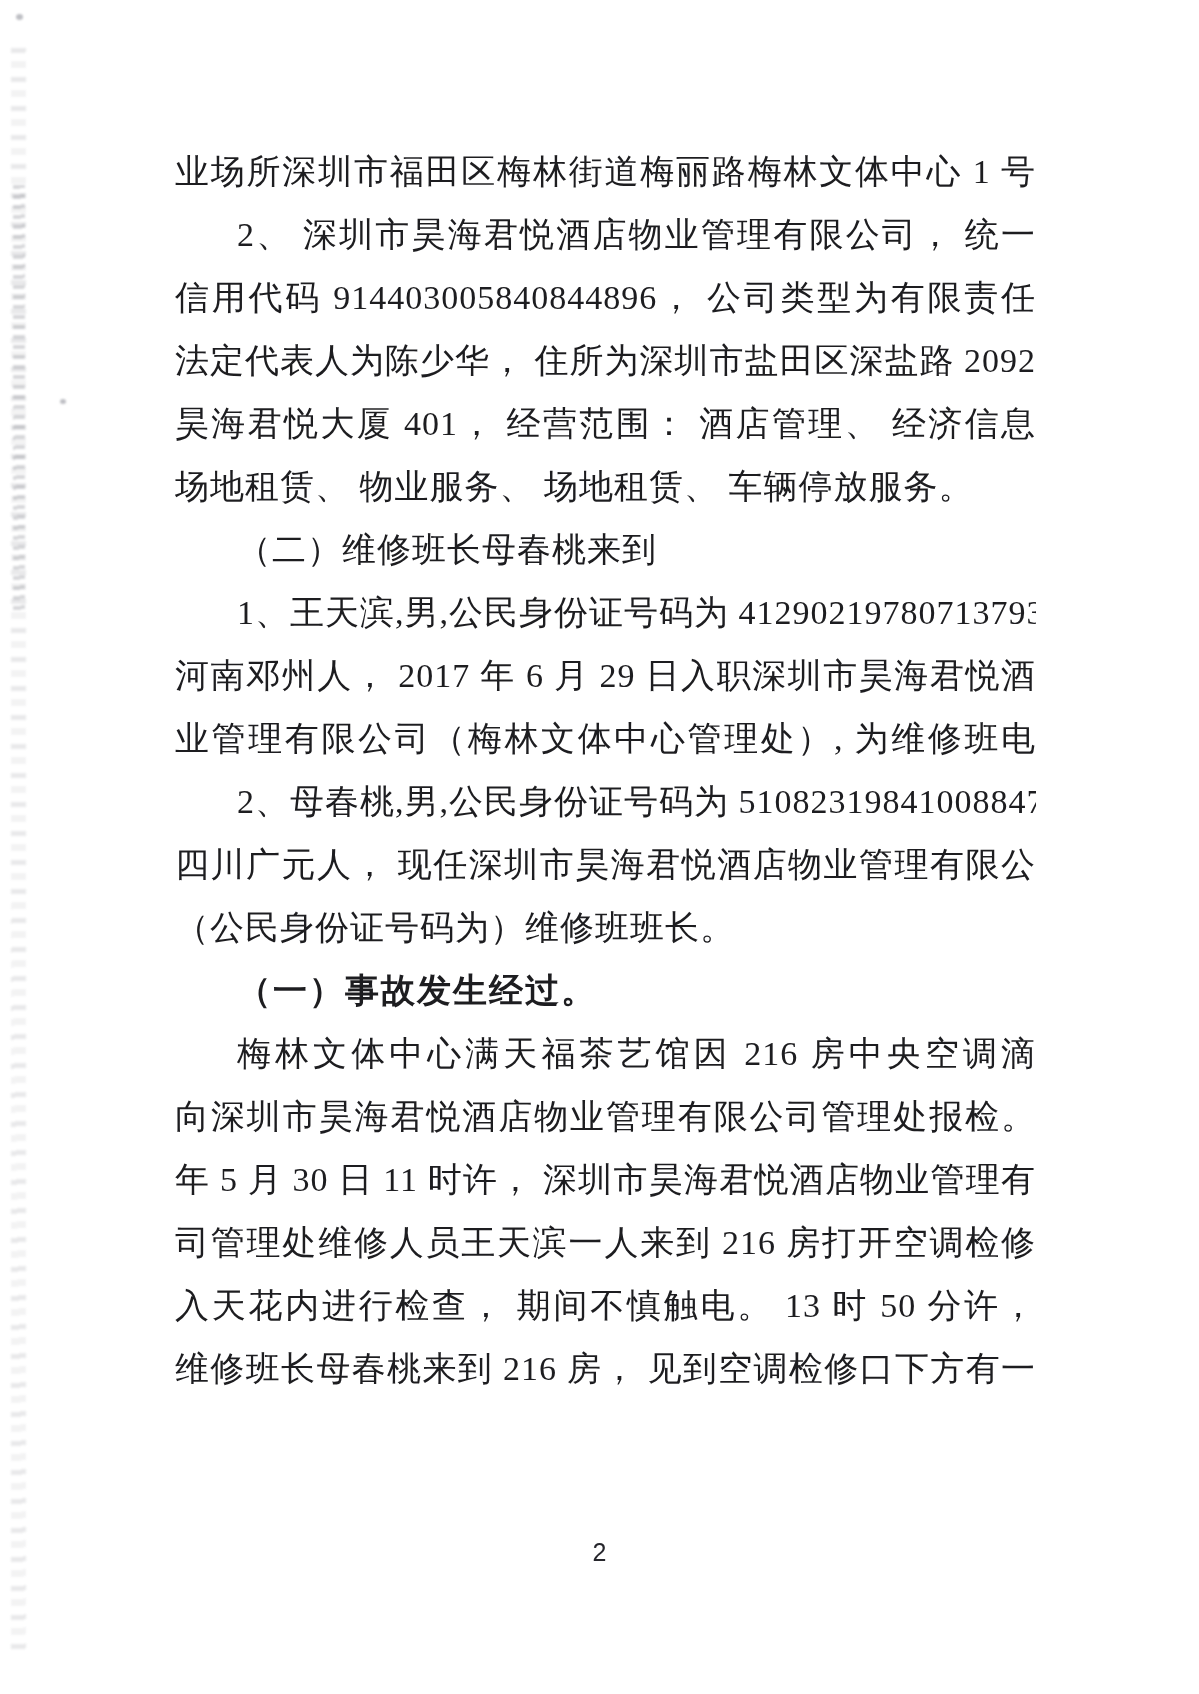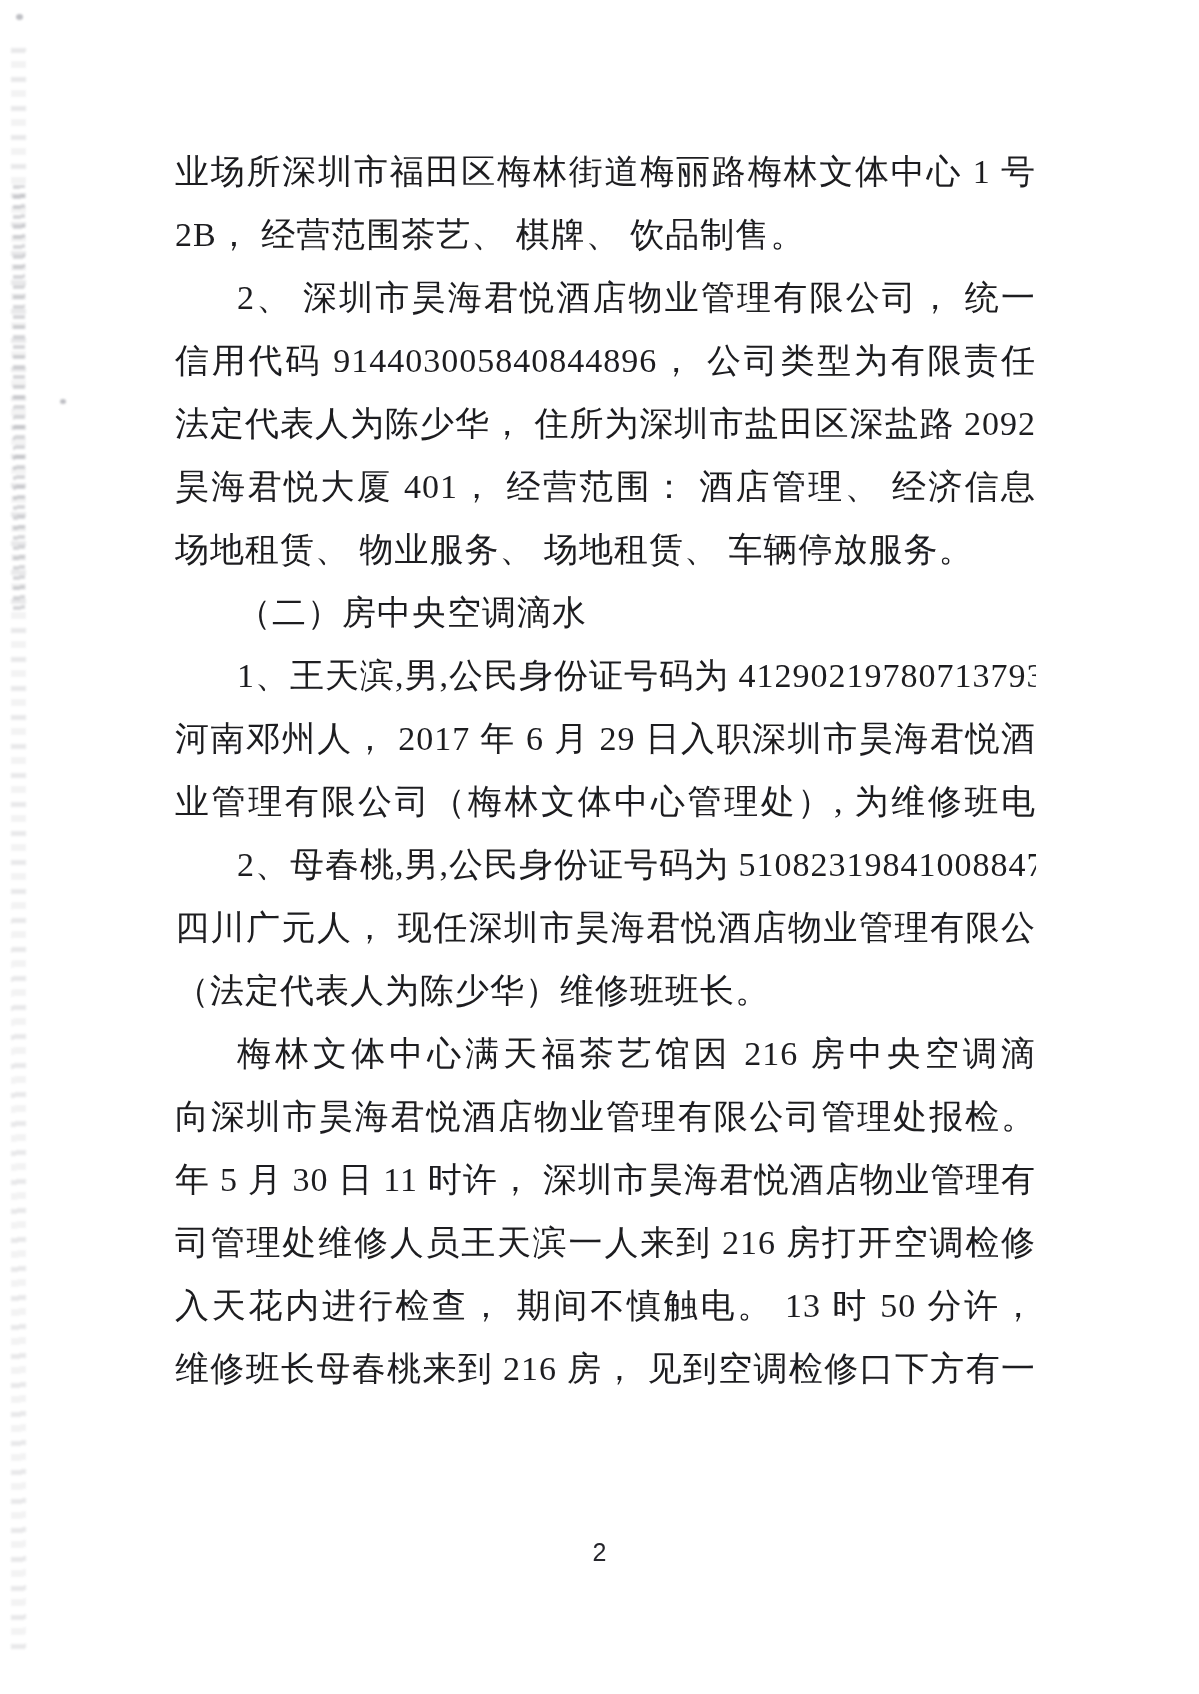--- a/index.html
+++ b/index.html
@@ -89,33 +89,33 @@
 
 <div class="page">
 
   <div class="scan-band"></div>
   <div class="scan-band-strong"></div>
   <div class="speck speck-a"></div>
   <div class="speck speck-b"></div>
 
   <div class="body-text">
     <div class="line j">业场所深圳市福田区梅林街道梅丽路梅林文体中心 1 号楼</div>
-    <div class="line">2B， 经营范围茶艺、 棋牌、 饮品制售。</div>
     <div class="line indent j">2、 深圳市昊海君悦酒店物业管理有限公司， 统一社会</div>
     <div class="line j">信用代码 914403005840844896， 公司类型为有限责任公司，</div>
     <div class="line j">法定代表人为陈少华， 住所为深圳市盐田区深盐路 2092 号</div>
     <div class="line j">昊海君悦大厦 401， 经营范围： 酒店管理、 经济信息咨询、</div>
     <div class="line">场地租赁、 物业服务、 场地租赁、 车辆停放服务。</div>
-    <div class="line indent">（二）房中央空调滴水</div>
+    <div class="line indent">（二）维修班长母春桃来到</div>
     <div class="line indent">1、王天滨,男,公民身份证号码为 412902197807137932，</div>
     <div class="line j">河南邓州人， 2017 年 6 月 29 日入职深圳市昊海君悦酒店物</div>
     <div class="line j">业管理有限公司（梅林文体中心管理处）, 为维修班电工。</div>
     <div class="line indent">2、母春桃,男,公民身份证号码为 510823198410088477,</div>
     <div class="line j">四川广元人， 现任深圳市昊海君悦酒店物业管理有限公司</div>
-    <div class="line">（法定代表人为陈少华）维修班班长。</div>
+    <div class="line">（公民身份证号码为）维修班班长。</div>
+    <div class="line indent bold">（一）事故发生经过。</div>
     <div class="line indent j">梅林文体中心满天福茶艺馆因 216 房中央空调滴水， 便</div>
     <div class="line j">向深圳市昊海君悦酒店物业管理有限公司管理处报检。2018</div>
     <div class="line j">年 5 月 30 日 11 时许， 深圳市昊海君悦酒店物业管理有限公</div>
     <div class="line j">司管理处维修人员王天滨一人来到 216 房打开空调检修口进</div>
     <div class="line j">入天花内进行检查， 期间不慎触电。 13 时 50 分许， 管理处</div>
     <div class="line j">维修班长母春桃来到 216 房， 见到空调检修口下方有一人字</div>
   </div>
 
   <div class="page-number">2</div>
 

